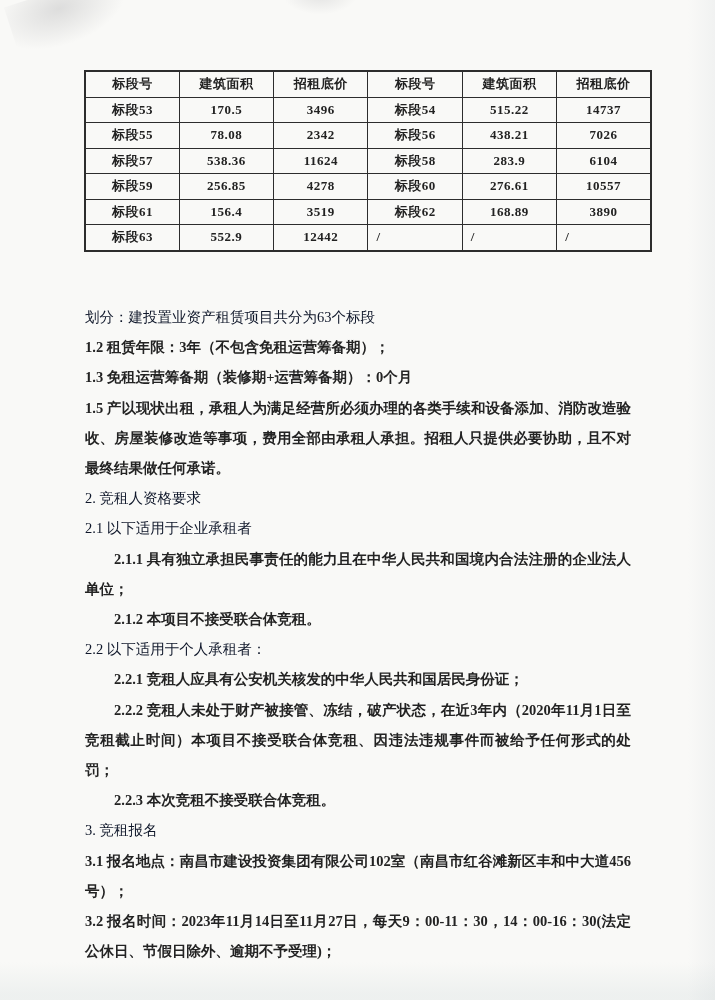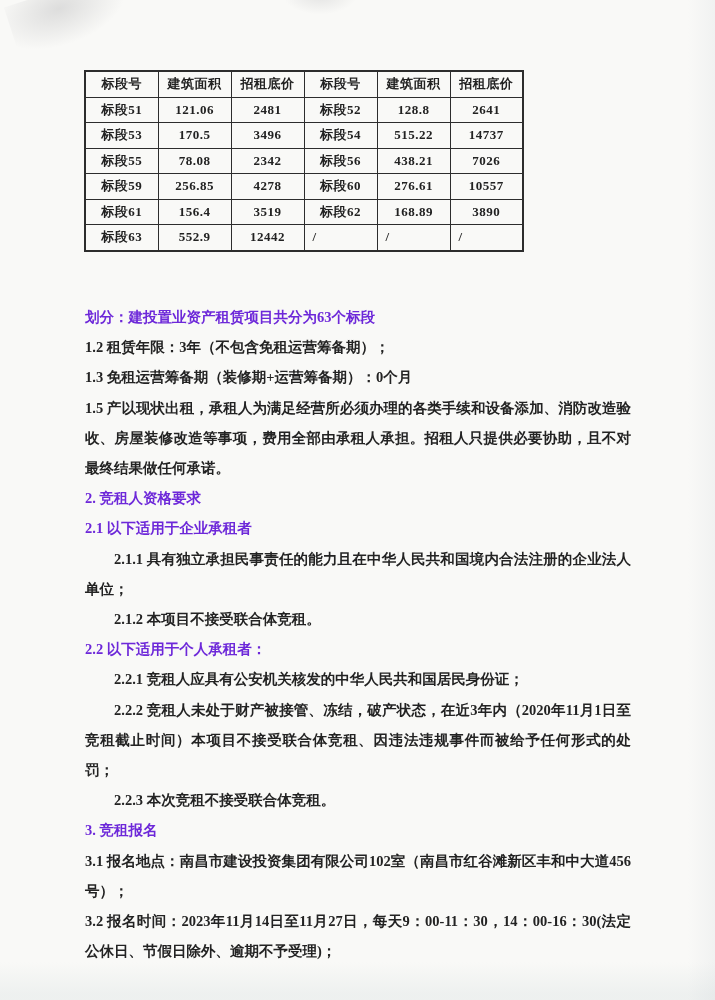--- a/index.html
+++ b/index.html
@@ -34,21 +34,21 @@
   }
   .artifact.right {
     left: 688px; top: 0; width: 27px; height: 1000px;
     background: linear-gradient(90deg, rgba(205,210,215,0) 0%, rgba(198,204,212,0.16) 100%);
   }
 
   table.lot-table {
     position: absolute;
     left: 84px;
     top: 70px;
-    width: 440px;
+    width: 568px;
     border-collapse: collapse;
     table-layout: fixed;
     border: 2px solid #2d2d2d;
     font-size: 13px;
     font-weight: 700;
   }
   table.lot-table th,
   table.lot-table td {
     border: 1.5px solid #2d2d2d;
     height: 24.5px;
@@ -70,21 +70,21 @@
     left: 85px;
     top: 302px;
     width: 546px;
     font-size: 14.5px;
     line-height: 30.2px;
     text-align: justify;
     font-weight: 600;
     color: #232323;
   }
   .body-text p { margin: 0; }
-  .body-text p.bold { font-weight: 700; color: #6d28d9; }
+  .body-text p.bold { font-weight: 400; color: #0f172a; }
   .body-text p.indent { text-indent: 29px; }
 </style>
 </head>
 <body>
 
 <div class="page">
   <div class="artifact tl"></div>
   <div class="artifact tm"></div>
   <div class="artifact right"></div>
   <div class="artifact bottom"></div>
@@ -95,42 +95,42 @@
           <th>标段号</th>
           <th>建筑面积</th>
           <th>招租底价</th>
           <th>标段号</th>
           <th>建筑面积</th>
           <th>招租底价</th>
         </tr>
       </thead>
     <tbody>
         <tr>
-          <td>标段51</td>
-          <td>121.06</td>
-          <td>2481</td>
-          <td>标段52</td>
-          <td>128.8</td>
-          <td>2641</td>
-        </tr>
-        <tr>
           <td>标段53</td>
           <td>170.5</td>
           <td>3496</td>
           <td>标段54</td>
           <td>515.22</td>
           <td>14737</td>
         </tr>
         <tr>
           <td>标段55</td>
           <td>78.08</td>
           <td>2342</td>
           <td>标段56</td>
           <td>438.21</td>
           <td>7026</td>
+        </tr>
+        <tr>
+          <td>标段57</td>
+          <td>538.36</td>
+          <td>11624</td>
+          <td>标段58</td>
+          <td>283.9</td>
+          <td>6104</td>
         </tr>
         <tr>
           <td>标段59</td>
           <td>256.85</td>
           <td>4278</td>
           <td>标段60</td>
           <td>276.61</td>
           <td>10557</td>
         </tr>
         <tr>

